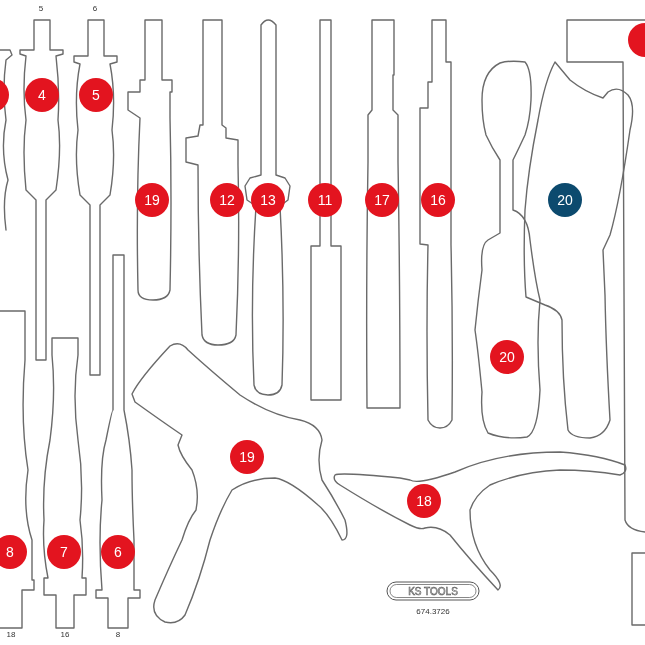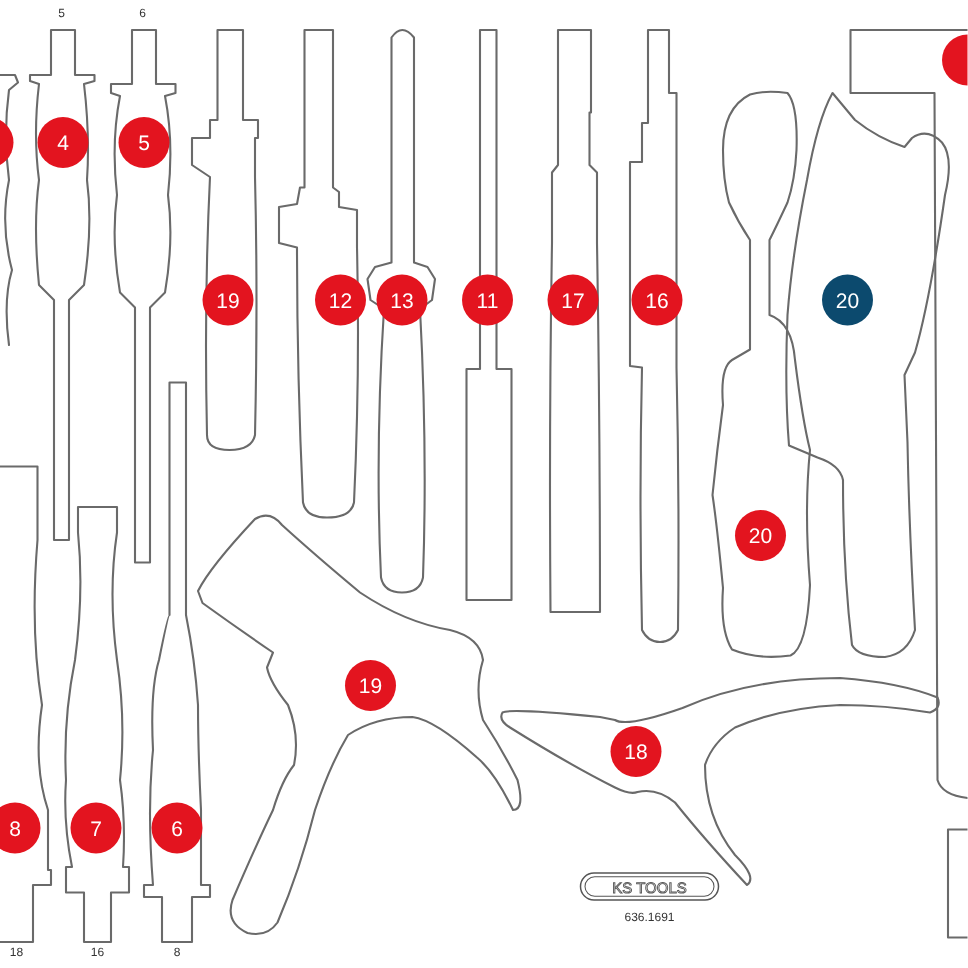--- a/index.html
+++ b/index.html
@@ -67,13 +67,13 @@
     <div class="size-label" style="left: 11px; top: 630px;">18</div>
     <div class="size-label" style="left: 65px; top: 630px;">16</div>
     <div class="size-label" style="left: 118px; top: 630px;">8</div>
   </div>
 
 <svg class="logo" viewBox="0 0 94 20" xmlns="http://www.w3.org/2000/svg">
   <rect x="1" y="1" width="92" height="18" rx="9" ry="9" fill="none" stroke="#555" stroke-width="1"></rect>
   <rect x="4" y="3.5" width="86" height="13" rx="6.5" ry="6.5" fill="none" stroke="#555" stroke-width="0.7"></rect>
   <text x="47" y="14" text-anchor="middle" font-family="Liberation Sans, sans-serif" font-size="10" fill="none" stroke="#555" stroke-width="0.6">KS TOOLS</text>
 </svg>
-<div class="part-no">636.1691</div>
+<div class="part-no">674.3726</div>
 
 </body></html>

